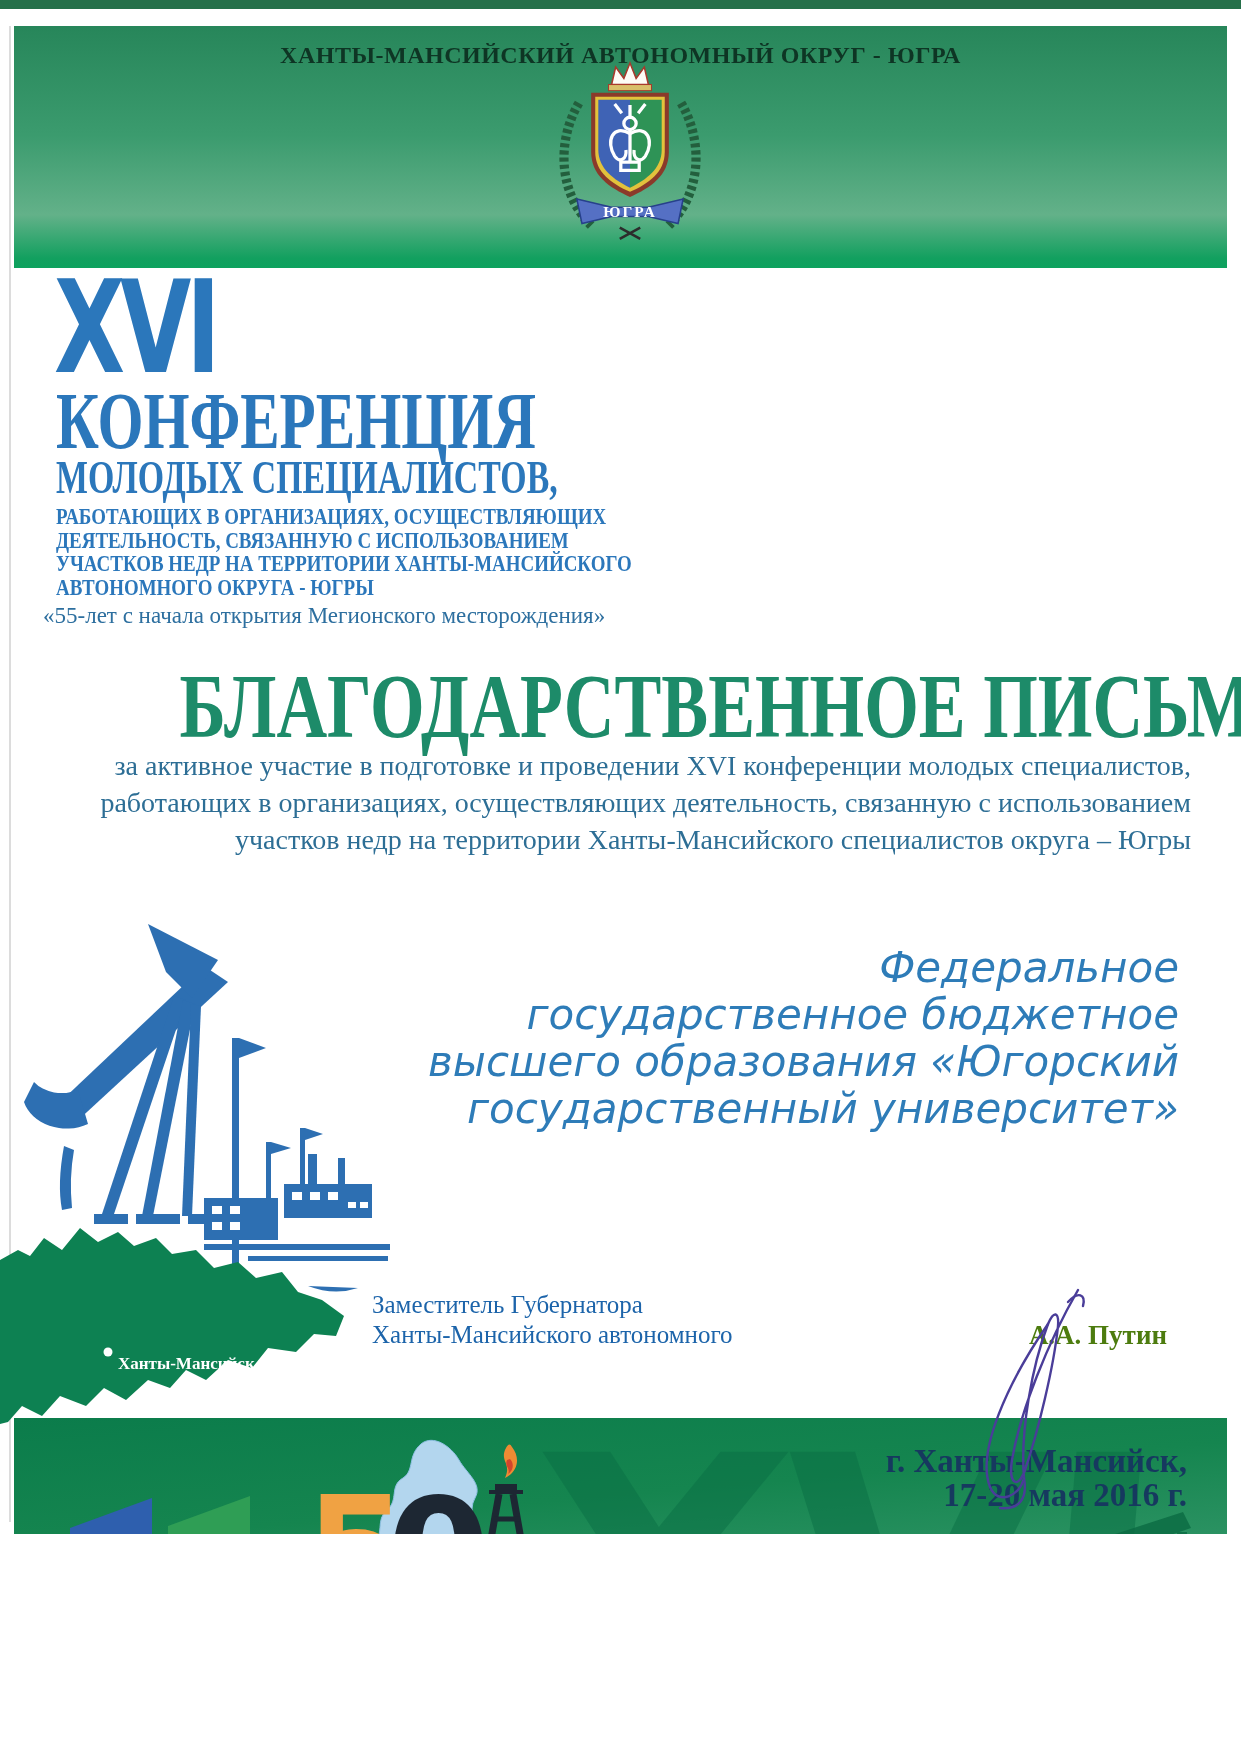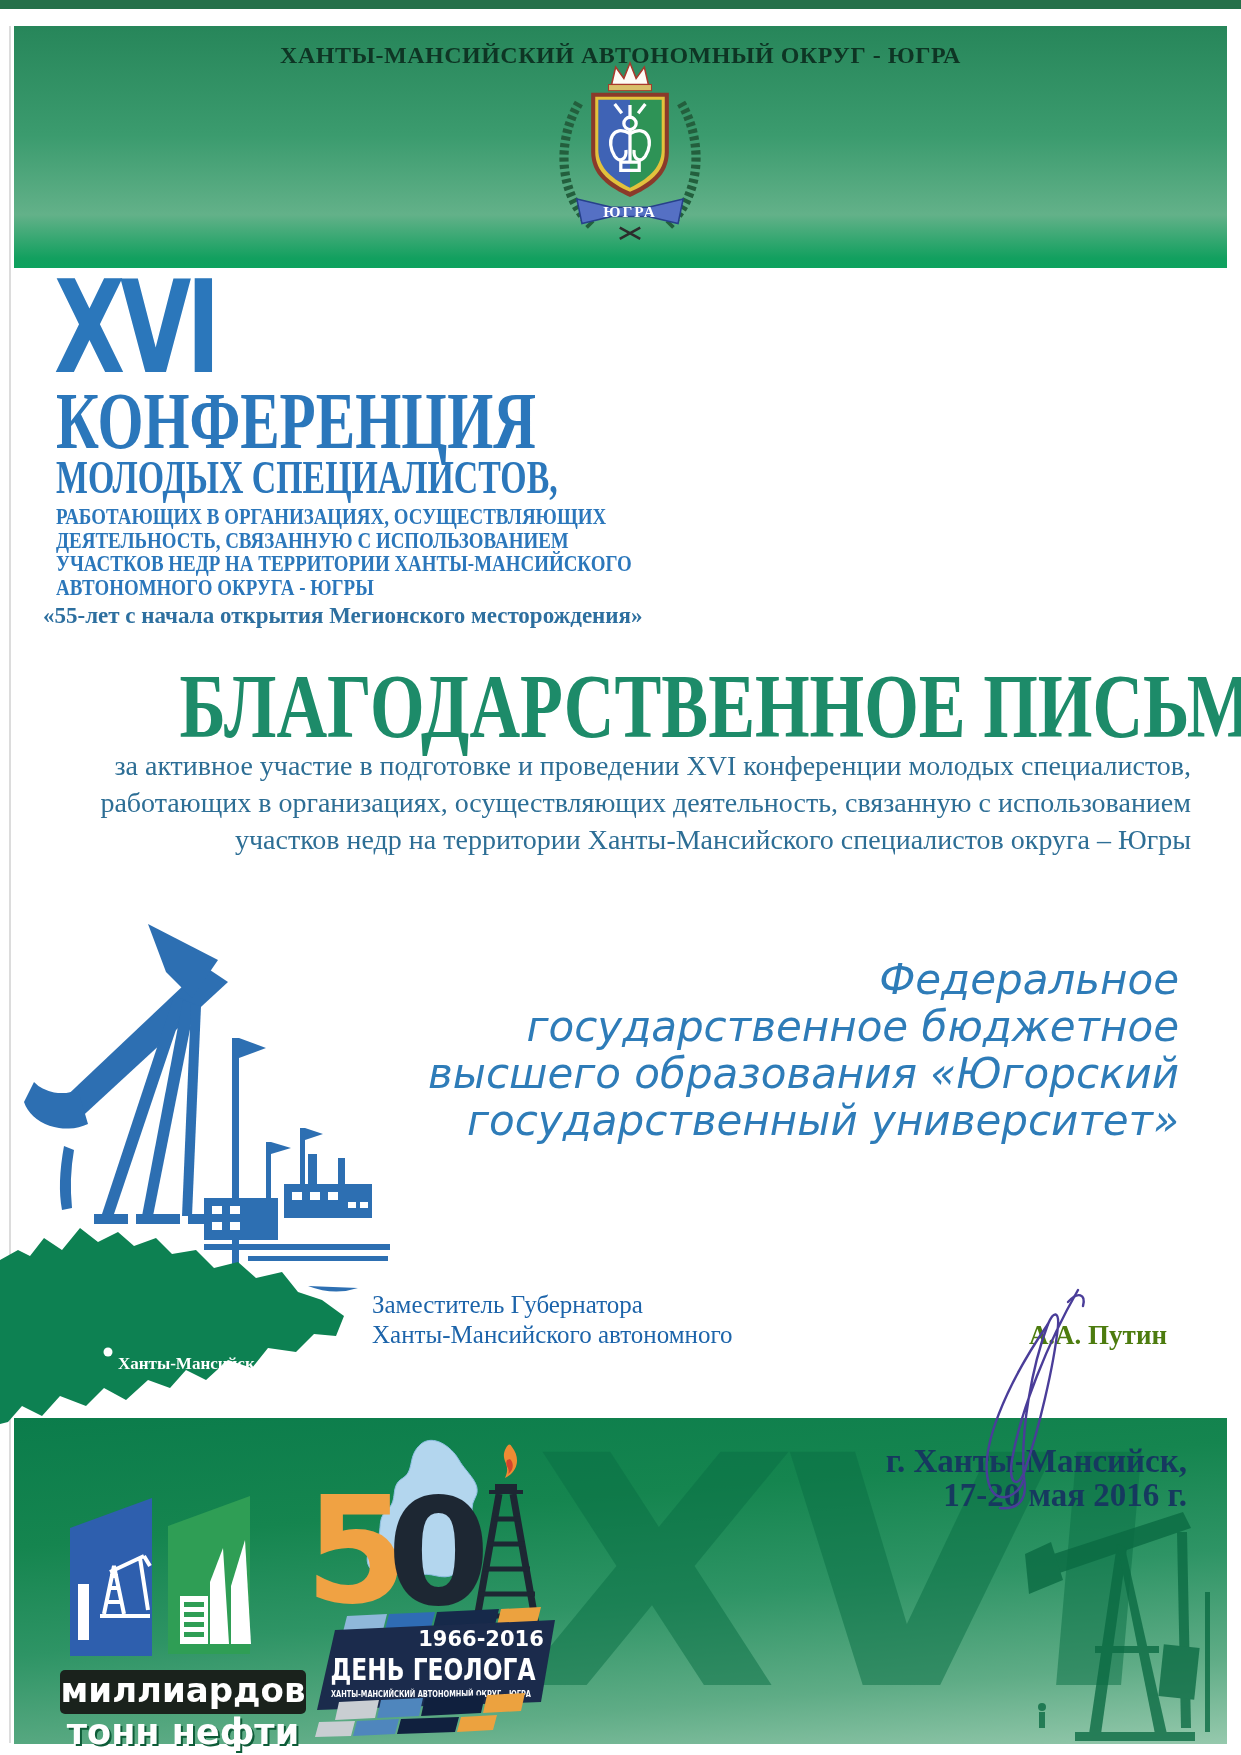--- a/index.html
+++ b/index.html
@@ -1,43 +1,43 @@
 <!DOCTYPE html>
 <html><head>
 <meta charset="utf-8">
 <style>
   html,body{margin:0;padding:0;background:#fff;}
-  .page{position:relative;width:1241px;height:1755px;background:#ffffff;overflow:hidden;
+  .page{position:relative;width:1241px;height:1534px;background:#ffffff;overflow:hidden;
         font-family:"Liberation Serif",serif;}
   .scan-line{position:absolute;left:9px;top:26px;bottom:12px;width:2px;background:rgba(140,140,140,.30);}
   .top-strip{position:absolute;top:0;left:0;right:0;height:9px;background:#25704a;}
   .header-band{position:absolute;top:26px;left:14px;right:14px;height:242px;
         background:linear-gradient(180deg,#27865a 0%,#3b9b6e 45%,#63b189 78%,#12a05f 96%,#0da25e 100%);}
   .region-title{padding-top:16px;text-align:center;font-weight:bold;font-size:24px;
         letter-spacing:.5px;color:#0e3524;}
   .coat-of-arms{position:absolute;left:548px;top:60px;width:164px;height:184px;z-index:2;}
   .xvi-logo{position:absolute;left:54px;top:264px;font-family:"DejaVu Sans",sans-serif;
         font-weight:bold;font-size:128px;line-height:1;letter-spacing:-7px;color:#2b77bb;
         transform:scaleX(.72);transform-origin:left top;}
   .conf-title{position:absolute;left:56px;top:381px;font-weight:bold;font-size:81px;line-height:1;
         color:#2b77bb;transform:scaleX(.73);transform-origin:left top;white-space:nowrap;}
   .conf-subtitle{position:absolute;left:56px;top:454px;font-weight:bold;font-size:47px;line-height:1;
         color:#2b77bb;transform:scaleX(.72);transform-origin:left top;white-space:nowrap;}
   .conf-desc{position:absolute;left:56px;top:505px;font-weight:bold;font-size:24px;line-height:23.5px;
         color:#2b77bb;transform:scaleX(.79);transform-origin:left top;white-space:nowrap;}
-  .anniversary{position:absolute;left:43px;top:603px;font-size:23px;color:#2d6f9f;white-space:nowrap;font-weight:bold;}
+  .anniversary{position:absolute;left:43px;top:603px;font-size:23px;color:#2d6f9f;white-space:nowrap;}
   .letter-title{position:absolute;left:55px;right:55px;top:662px;text-align:center;font-weight:bold;
         font-size:90px;line-height:1;color:#1d8b69;transform:scaleX(.78);transform-origin:center top;
         white-space:nowrap;}
   .letter-body{position:absolute;left:50px;right:50px;top:747px;text-align:right;font-size:28px;
         line-height:37px;color:#2d6e95;}
   .pump-illustration{position:absolute;left:8px;top:896px;width:392px;height:424px;}
   .region-map{position:absolute;left:0;top:1212px;width:352px;height:218px;z-index:3;}
   .recipient{position:absolute;right:62px;top:944px;text-align:right;
-        font-family:"DejaVu Sans",sans-serif;font-style:italic;font-size:42px;line-height:47px;color:#2e7cb8;margin-top:12px;}
+        font-family:"DejaVu Sans",sans-serif;font-style:italic;font-size:42px;line-height:47px;color:#2e7cb8;}
   .sig-position{position:absolute;left:372px;top:1290px;font-weight:normal;font-size:25px;
         line-height:30px;color:#1c64aa;}
   .sig-name{position:absolute;right:74px;top:1320px;font-weight:bold;font-size:27px;color:#4d7c0f;}
   .signature-ink{position:absolute;left:928px;top:1282px;width:210px;height:230px;z-index:4;}
   .footer-band{position:absolute;left:14px;right:14px;top:1418px;height:326px;overflow:hidden;
         background:linear-gradient(175deg,#0b7c4b 0%,#15854f 30%,#2e9465 55%,#5fac86 80%,#96c9ad 100%);}
   .watermark{position:absolute;left:520px;top:16px;font-family:"DejaVu Sans",sans-serif;font-weight:bold;
         font-size:320px;line-height:280px;letter-spacing:-10px;color:#0a6f45;opacity:.5;
         transform:skewX(-5deg) scaleX(1.08);transform-origin:left top;}
   .pump-sil{position:absolute;right:2px;top:78px;width:200px;height:252px;opacity:.78;}

